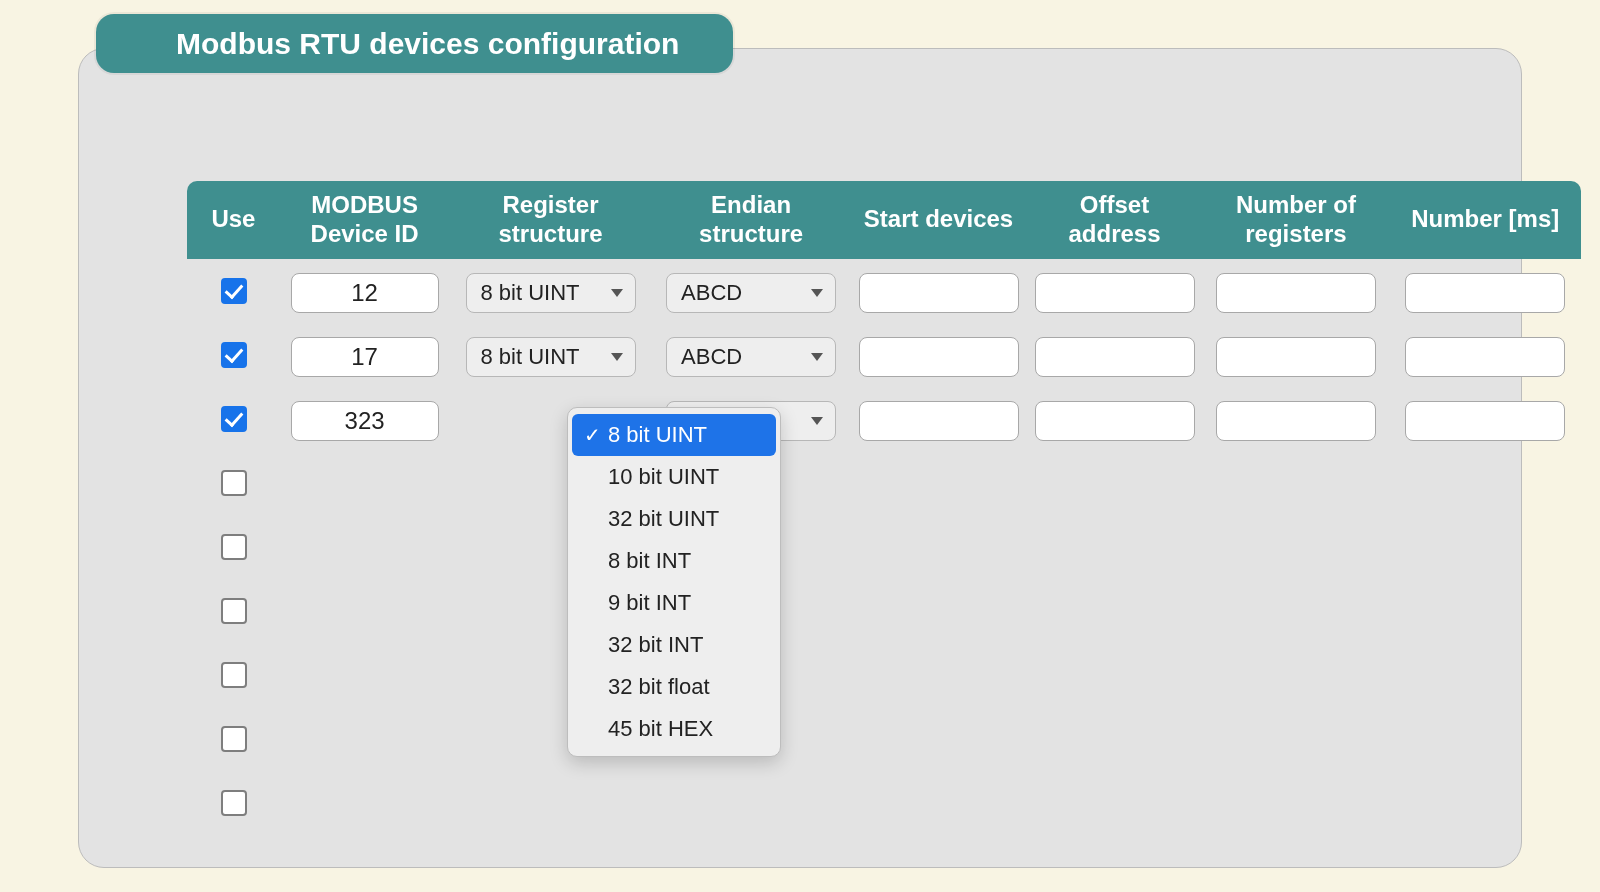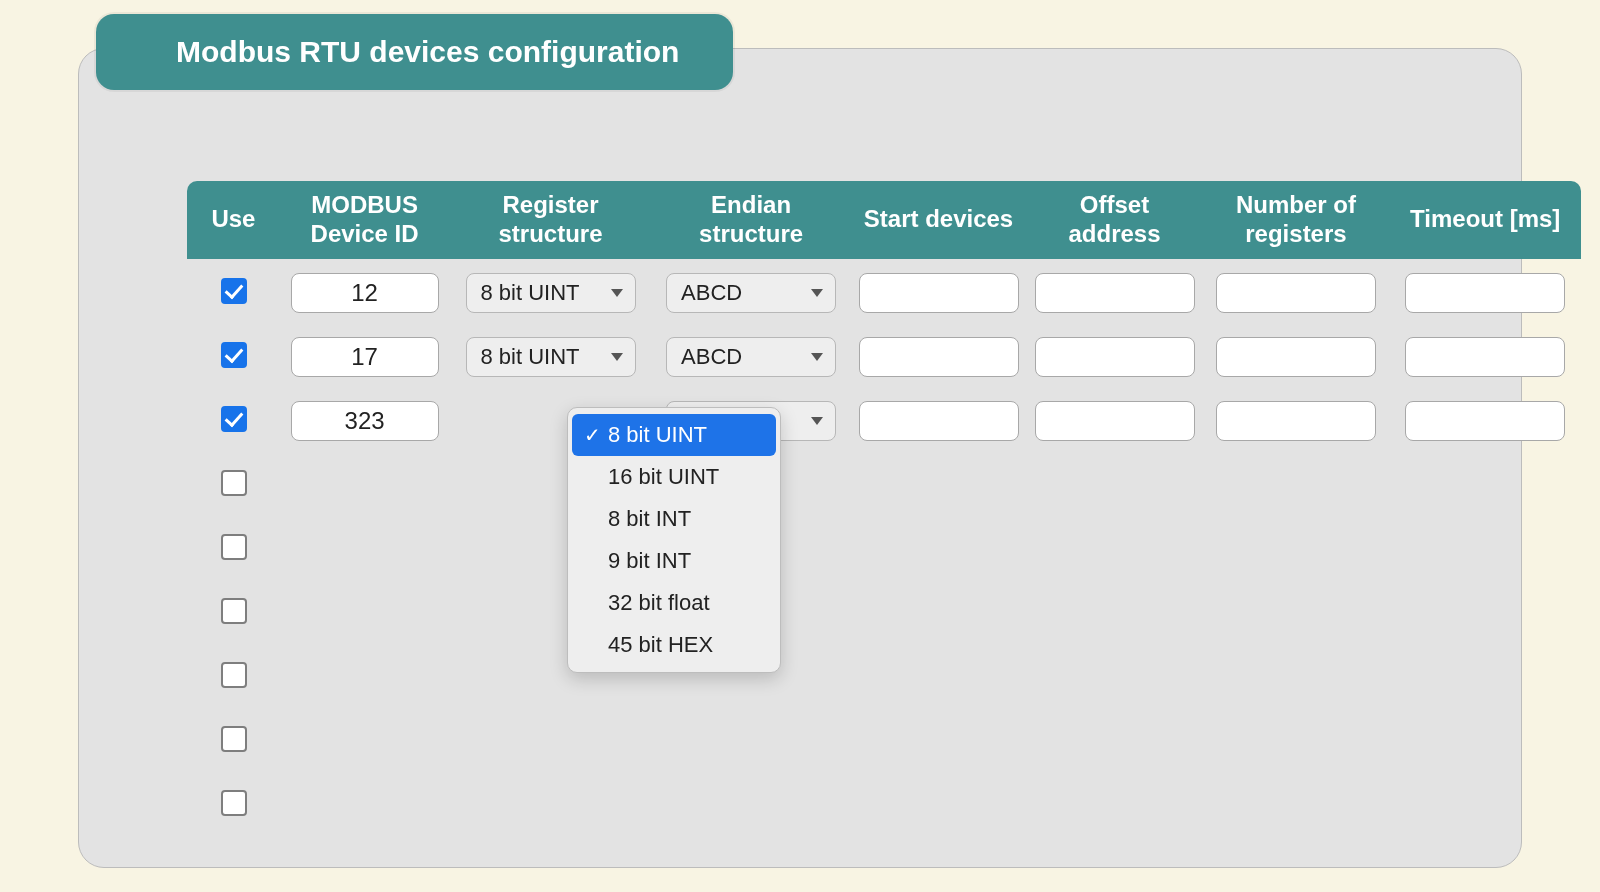--- a/index.html
+++ b/index.html
@@ -16,21 +16,21 @@
     width: 1444px;
     height: 820px;
     background: #e3e3e3;
     border: 1px solid #bcbcbc;
     border-radius: 26px;
   }
   .title-pill {
     position: absolute;
     left: 96px;
     top: 14px;
-    height: 76px;
+    height: 59px;
     padding: 0 54px 0 80px;
     display: flex;
     align-items: center;
     background: #3f8f8f;
     color: #ffffff;
     font-size: 30px;
     font-weight: 700;
     border-radius: 18px;
     box-shadow: 0 0 0 2px rgba(0,0,0,0.05);
     z-index: 3;
@@ -197,21 +197,21 @@
       </colgroup>
       <thead>
         <tr>
           <th>Use</th>
           <th>MODBUS Device ID</th>
           <th>Register structure</th>
           <th>Endian structure</th>
           <th>Start devices</th>
           <th>Offset address</th>
           <th>Number of registers</th>
-          <th>Timeout [ms]</th>
+          <th>Number [ms]</th>
         </tr>
       </thead>
       <tbody id="tbody">
           <tr>
             <td><input type="checkbox" class="chk" checked="" style=""></td>
             <td><input type="text" class="txt" value="12" style=""></td>
             <td><div class="sel">
                 <span>8 bit UINT</span>
                 <span class="caret"></span>
               </div></td>
@@ -351,20 +351,22 @@
             <td><input type="text" class="txt w2" style=""></td>
             <td><input type="text" class="txt w2" style=""></td>
             <td><input type="text" class="txt w2" style=""></td>
           </tr>
         </tbody>
     </table>
   </div>
 
   <div class="dropdown" id="dropdown">
       <div class="item sel-item">8 bit UINT</div>
-      <div class="item">16 bit UINT</div>
+      <div class="item">10 bit UINT</div>
+      <div class="item">32 bit UINT</div>
       <div class="item">8 bit INT</div>
       <div class="item">9 bit INT</div>
+      <div class="item">32 bit INT</div>
       <div class="item">32 bit float</div>
       <div class="item">45 bit HEX</div>
     </div>
 
 </div>
 
 </body></html>

